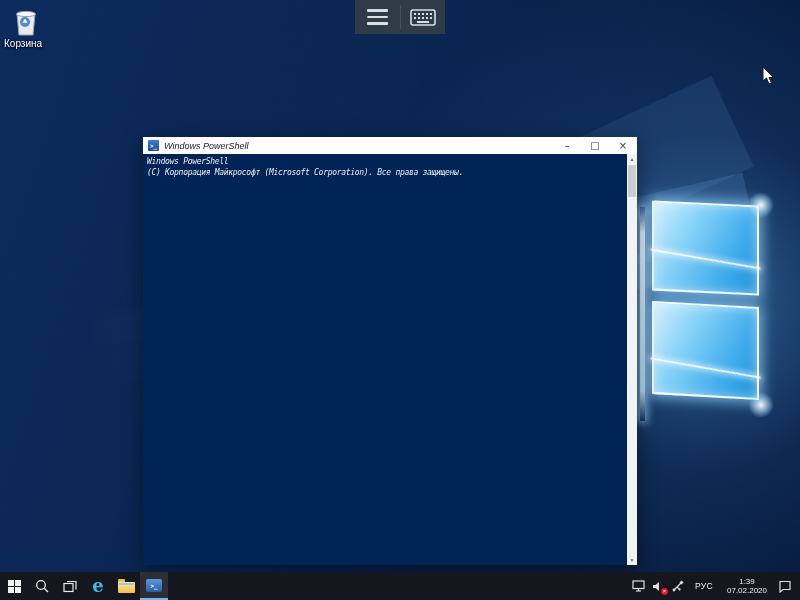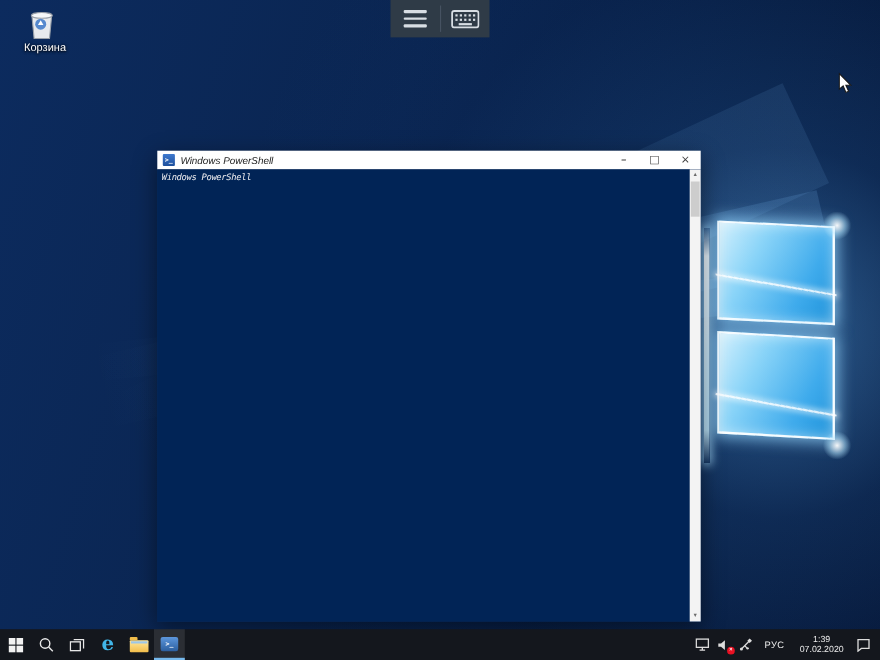--- a/index.html
+++ b/index.html
@@ -25,21 +25,21 @@
   #pane-bottom { left:652px; top:304px; width:107px; height:93px; transform:skewY(3.2deg); }
   .pane-streak { position:absolute; left:-4%; width:108%; height:2px;
     background:rgba(255,255,255,0.85); box-shadow:0 0 6px 1px rgba(255,255,255,0.8); transform:rotate(7deg); }
   #pane-sliver { position:absolute; left:640px; top:207px; width:5px; height:214px;
     background:linear-gradient(to bottom, rgba(255,255,255,0), rgba(255,255,255,0.9) 12%, rgba(205,240,255,0.85) 86%, rgba(255,255,255,0));
     box-shadow:0 0 9px 2px rgba(165,220,255,0.8); }
   .glow-spot { position:absolute; width:26px; height:26px; border-radius:50%;
     background:radial-gradient(circle, rgba(255,255,255,0.95) 0%, rgba(180,230,255,0.5) 40%, transparent 70%); }
 
   
-  #recycle-bin { position:absolute; left:16px; top:8px; width:44px; text-align:right; cursor:default; }
+  #recycle-bin { position:absolute; left:4px; top:8px; width:44px; text-align:left; cursor:default; }
   #recycle-bin .bin-label { margin-top:2px; font-size:10px; color:#fff; text-shadow:0 1px 2px rgba(0,0,0,0.9), 0 0 3px rgba(0,0,0,0.7); }
 
   
   #console-toolbar { position:absolute; left:355px; top:0; width:90px; height:34px;
     background:#2f3b47; display:flex; z-index:15; }
   .toolbar-btn { flex:1; display:flex; align-items:center; justify-content:center; }
   .toolbar-divider { width:1px; background:#465261; margin:5px 0; }
   .hamburger { display:flex; flex-direction:column; gap:4px; }
   .hamburger span { display:block; width:21px; height:2.5px; background:#d8dee4; border-radius:1px; }
 
@@ -162,20 +162,21 @@
       <div id="ps-title-icon">&gt;_</div>
       <div id="ps-title-text">Windows PowerShell</div>
       <div id="ps-controls">
         <div class="ps-ctrl">–</div>
         <div class="ps-ctrl">□</div>
         <div class="ps-ctrl">×</div>
       </div>
     </div>
     <div id="ps-body">
       <div class="console-line">Windows PowerShell</div>
+      <div class="console-line">(C) Корпорация Майкрософт (Microsoft Corporation). Все права защищены.</div>
       <div class="console-line blank"></div>
     </div>
     <div id="ps-scrollbar">
       <div class="scroll-arrow">▲</div>
       <div id="scroll-thumb"></div>
       <div class="scroll-arrow down">▼</div>
     </div>
   </div>
 
   <div id="taskbar">

